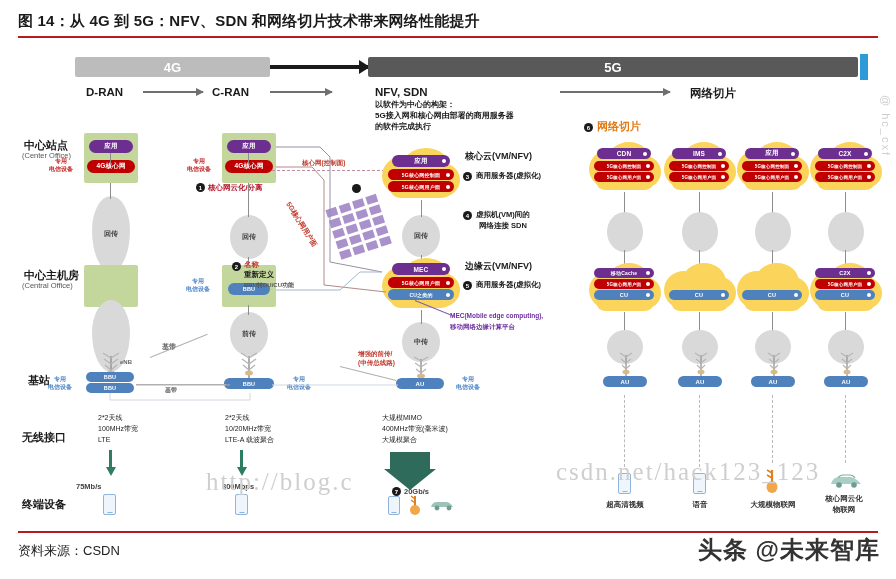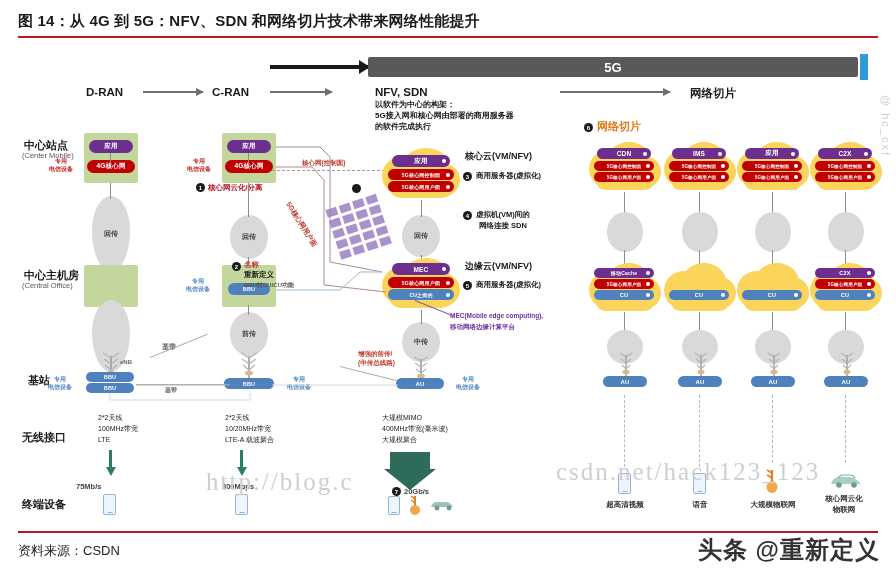--- a/index.html
+++ b/index.html
@@ -217,38 +217,39 @@
   }
 </style>
 </head>
 <body>
 
 <div id="page">
 
   <div class="title-row">图 14：从 4G 到 5G：NFV、SDN 和网络切片技术带来网络性能提升</div>
   <div class="title-rule"></div>
 
+  <div class="gen-bar bar-4g">4G</div>
   <div class="big-arrow"></div>
   <div class="gen-bar bar-5g">5G</div>
   <div class="bar-cap"></div>
   <div class="side-watermark">@ hc_cxf</div>
 
   <div class="stage-label" style="left:86px; top:86px;">D-RAN</div>
   <div class="thin-arrow" style="left:143px; top:91px; width:60px;"></div>
   <div class="stage-label" style="left:212px; top:86px;">C-RAN</div>
   <div class="thin-arrow" style="left:270px; top:91px; width:62px;"></div>
   <div class="stage-label" style="left:375px; top:86px;">NFV, SDN</div>
   <div class="stage-desc" style="left:375px; top:99px;">以软件为中心的构架：</div>
   <div class="stage-desc" style="left:375px; top:110px;">5G接入网和核心网由部署的商用服务器</div>
   <div class="stage-desc" style="left:375px; top:121px;">的软件完成执行</div>
   <div class="thin-arrow" style="left:560px; top:91px; width:110px;"></div>
   <div class="stage-label" style="left:690px; top:86px;">网络切片</div>
 
   <div class="row-label" style="left:24px; top:138px;">中心站点</div>
-  <div class="row-sub" style="left:22px; top:151px;">(Center Mobile)</div>
+  <div class="row-sub" style="left:22px; top:151px;">(Center Office)</div>
   <div class="row-label" style="left:24px; top:268px;">中心主机房</div>
   <div class="row-sub" style="left:22px; top:281px;">(Central Office)</div>
   <div class="row-label" style="left:28px; top:373px;">基站</div>
   <div class="row-label" style="left:22px; top:430px;">无线接口</div>
   <div class="row-label" style="left:22px; top:497px;">终端设备</div>
 
   <div class="green-box" style="left:84px; top:133px; width:54px; height:50px;"></div>
   <div class="pill purple" style="left:89px; top:140px; width:44px; height:13px;">应用</div>
   <div class="pill red" style="left:87px; top:160px; width:48px; height:13px;">4G核心网</div>
   <div class="ln" style="left:110px; top:153px; width:1px; height:10px;"></div>
@@ -648,15 +649,15 @@
     <path d="M136 385 L230 385" stroke="#b0b0b0" stroke-width="1" fill="none"></path>
     <path d="M272 385 L398 385" stroke="#cfd8e0" stroke-width="1" fill="none"></path>
     <path d="M110 393 L110 400 L250 400 L250 393" stroke="#cfd8e0" stroke-width="1" fill="none"></path>
   </svg>
 
   <div class="url-watermark">http://blog.c</div>
   <div class="url-watermark2">csdn.net/hack123_123</div>
 
   <div class="footer-rule"></div>
   <div class="footer-src">资料来源：CSDN</div>
-  <div class="watermark">头条 @重新定义</div>
+  <div class="watermark">头条 @未来智库</div>
 
 </div>
 
 </body></html>

